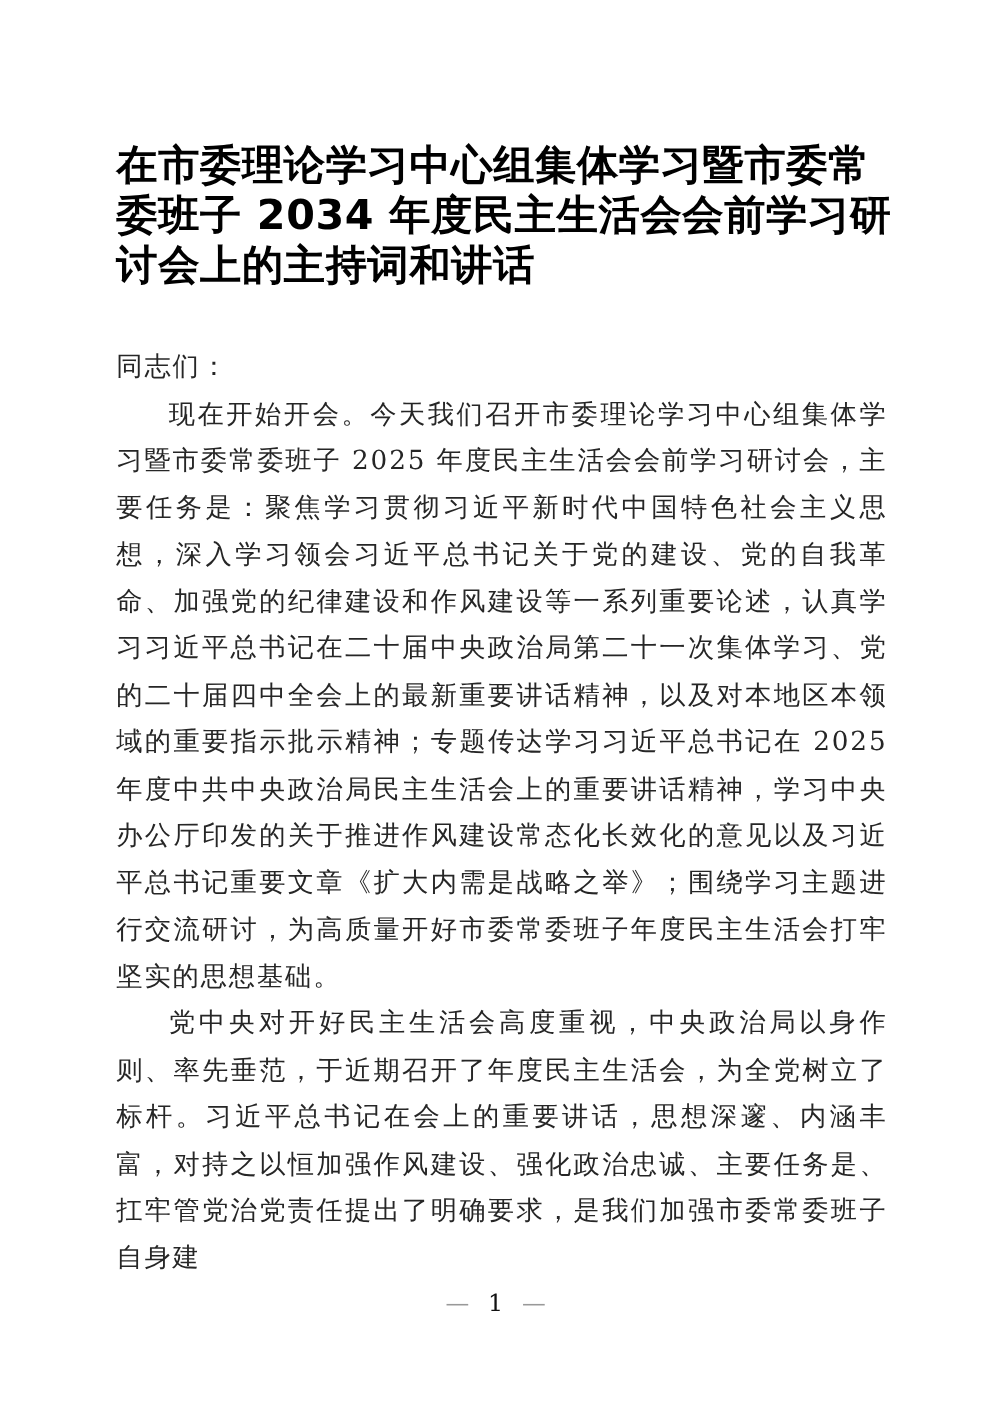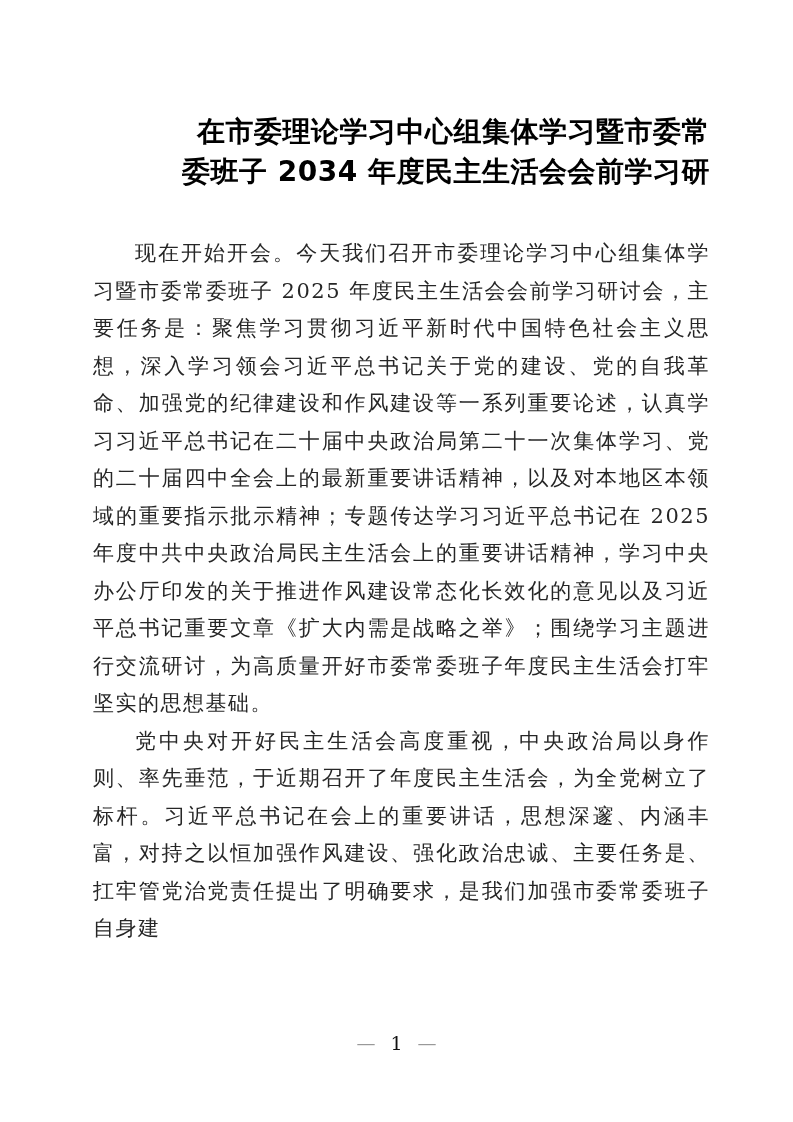--- a/index.html
+++ b/index.html
@@ -18,23 +18,23 @@
   .doc {
     position: absolute;
     left: 93px;
     top: 112px;
     width: 617px;
   }
   .title {
     margin: 0;
     font-family: "DejaVu Sans", sans-serif;
     font-weight: 900;
-    font-size: 28px;
+    font-size: 33px;
     line-height: 40px;
-    text-align: right;
+    text-align: left;
     color: var(--title-text, #000000);
     letter-spacing: 0.5px;
   }
   .title .title-line {
     white-space: nowrap;
   }
   .body {
     margin-top: 43px;
     font-size: 21px;
     line-height: 37.5px;
@@ -71,22 +71,24 @@
   }
 </style>
 </head>
 <body>
 
 <div class="page">
   <div class="doc">
     <h1 class="title">
         <div class="title-line">在市委理论学习中心组集体学习暨市委常</div>
         <div class="title-line">委班子 2034 年度民主生活会会前学习研</div>
+        <div class="title-line">讨会上的主持词和讲话</div>
       </h1>
     <div class="body">
+      <p class="salutation">同志们：</p>
 
     <p>现在开始开会。今天我们召开市委理论学习中心组集体学习暨市委常委班子 2025 年度民主生活会会前学习研讨会，主要任务是：聚焦学习贯彻习近平新时代中国特色社会主义思想，深入学习领会习近平总书记关于党的建设、党的自我革命、加强党的纪律建设和作风建设等一系列重要论述，认真学习习近平总书记在二十届中央政治局第二十一次集体学习、党的二十届四中全会上的最新重要讲话精神，以及对本地区本领域的重要指示批示精神；专题传达学习习近平总书记在 2025 年度中共中央政治局民主生活会上的重要讲话精神，学习中央办公厅印发的关于推进作风建设常态化长效化的意见以及习近平总书记重要文章《扩大内需是战略之举》；围绕学习主题进行交流研讨，为高质量开好市委常委班子年度民主生活会打牢坚实的思想基础。</p>
         <p>党中央对开好民主生活会高度重视，中央政治局以身作则、率先垂范，于近期召开了年度民主生活会，为全党树立了标杆。习近平总书记在会上的重要讲话，思想深邃、内涵丰富，对持之以恒加强作风建设、强化政治忠诚、主要任务是、扛牢管党治党责任提出了明确要求，是我们加强市委常委班子自身建</p>
       </div>
   </div>
   <div class="footer">
     <span class="dash">—</span>
     <span class="page-num">1</span>
     <span class="dash">—</span>
   </div>

